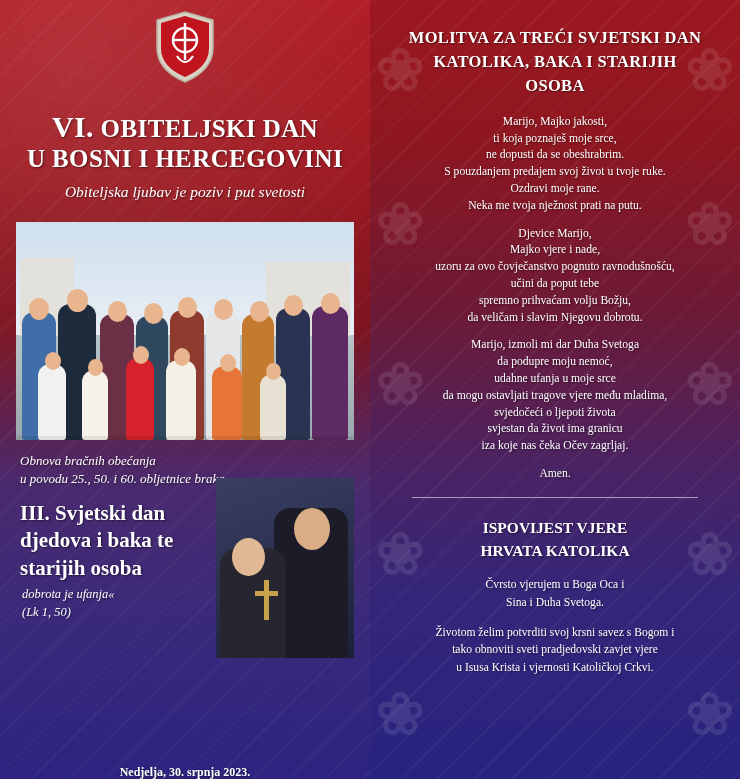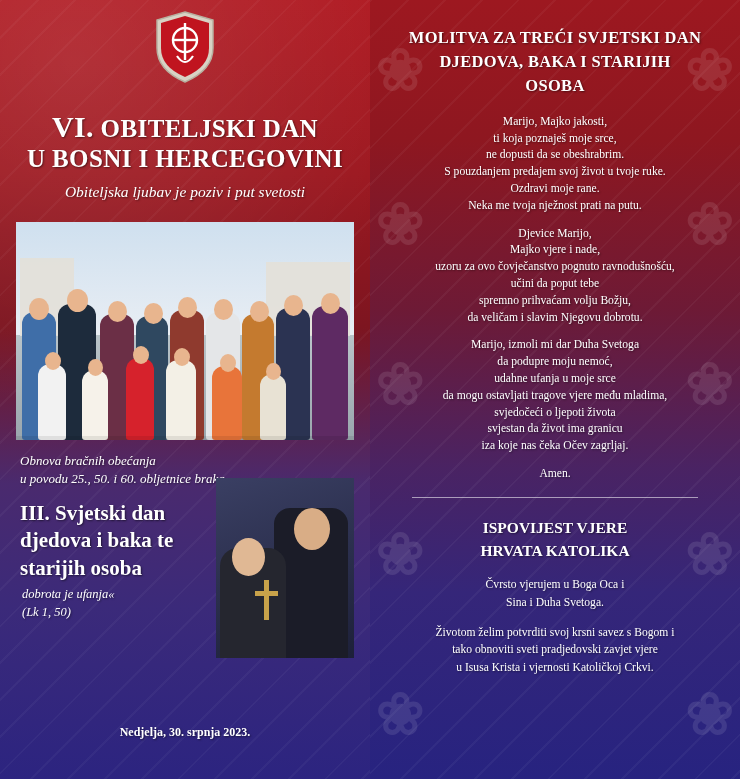--- a/index.html
+++ b/index.html
@@ -102,21 +102,21 @@
   .p2woman{position:absolute;left:4px;bottom:0;width:66px;height:110px;background:#25262f;border-radius:18px 18px 0 0;}
   .p2womanhead{position:absolute;left:16px;bottom:82px;width:33px;height:38px;border-radius:50%;background:#e0b894;}
   .p2cross{position:absolute;left:48px;bottom:38px;width:5px;height:40px;background:#c8a24a;}
   .p2cross:after{content:"";position:absolute;left:-9px;top:11px;width:23px;height:5px;background:#c8a24a;}
   
   .parish{
     position:absolute;left:0;right:0;top:692px;z-index:3;text-align:center;
     font-weight:bold;font-size:19.5px;text-shadow:1px 1px 2px rgba(0,0,0,.5);
   }
   .datefoot{
-    position:absolute;left:0;right:0;top:725px;z-index:3;text-align:center;
+    position:absolute;left:0;right:0;top:765px;z-index:3;text-align:center;
     font-weight:bold;font-size:12px;text-shadow:1px 1px 2px rgba(0,0,0,.5);
   }
   
   .right{
     position:relative;width:370px;height:779px;
     background:
       linear-gradient(180deg,#9d1820 0%,#8e1720 18%,#6d1a36 40%,#4a2363 60%,#352679 76%,#272380 100%);
     color:#fff;overflow:hidden;
   }
   .right:before{
@@ -268,21 +268,21 @@
     <span class="orn" style="right:6px;top:190px;">❀</span>
     <span class="orn" style="left:6px;top:350px;">❀</span>
     <span class="orn" style="right:6px;top:350px;">❀</span>
     <span class="orn" style="left:6px;top:520px;">❀</span>
     <span class="orn" style="right:6px;top:520px;">❀</span>
     <span class="orn" style="left:6px;top:680px;">❀</span>
     <span class="orn" style="right:6px;top:680px;">❀</span>
 
     <div class="r-head">
       <div>MOLITVA ZA TREĆI SVJETSKI DAN</div>
-      <div>DJEDOVA, BAKA I STARIJIH</div>
+      <div>KATOLIKA, BAKA I STARIJIH</div>
       <div>OSOBA</div>
     </div>
 
     <div class="prayer">
       <p style="white-space:pre-line">Marijo, Majko jakosti,
 ti koja poznaješ moje srce,
 ne dopusti da se obeshrabrim.
 S pouzdanjem predajem svoj život u tvoje ruke.
 Ozdravi moje rane.
 Neka me tvoja nježnost prati na putu.</p>

